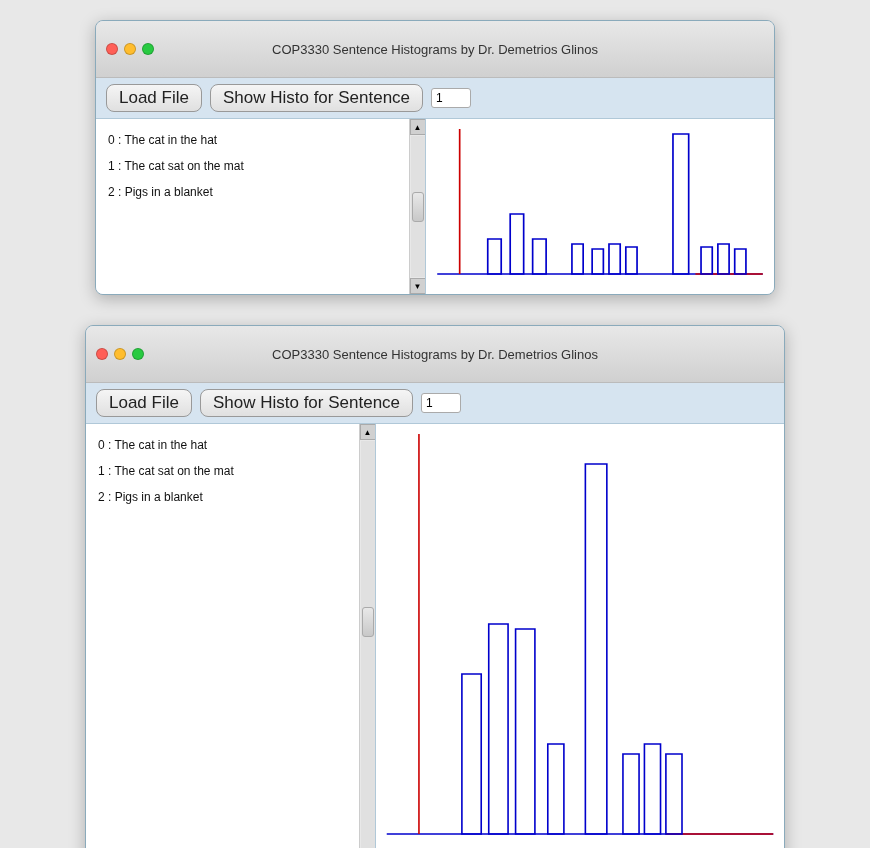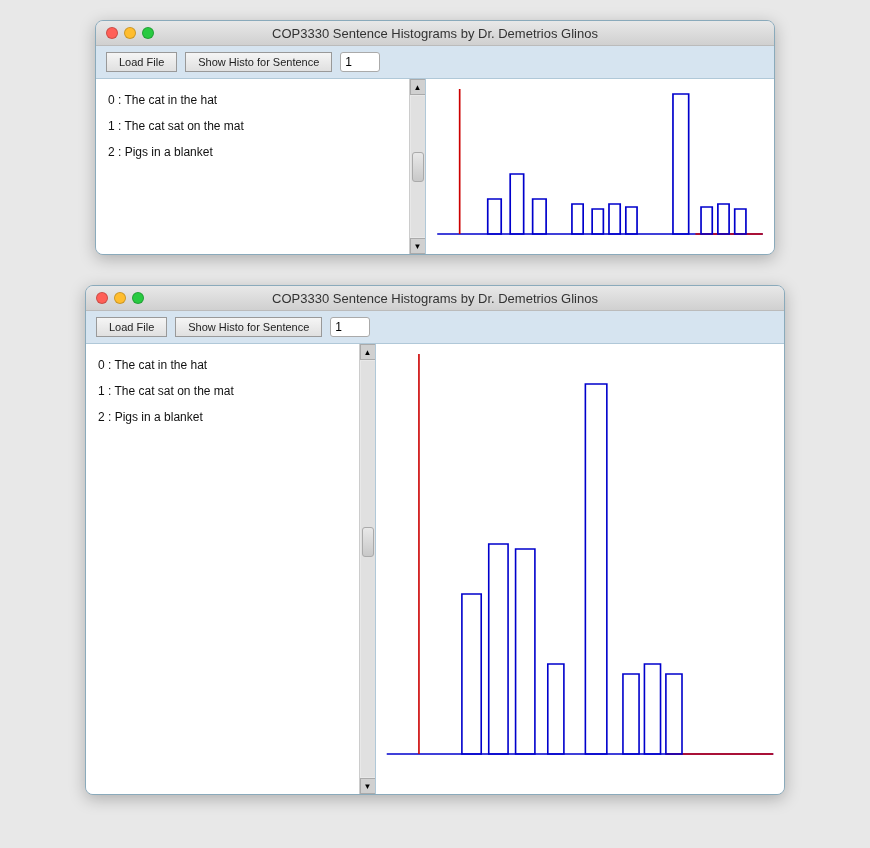--- a/index.html
+++ b/index.html
@@ -20,21 +20,21 @@
       border-radius: 8px;
       box-shadow: 0 4px 16px rgba(0,0,0,0.25);
       overflow: hidden;
     }
 
     .title-bar {
       background: linear-gradient(to bottom, #e8e8e8, #d0d0d0);
       border-bottom: 1px solid #bbb;
       display: flex;
       align-items: center;
-      padding: 6px 10px;
+      padding: 22px 10px;
       gap: 6px;
       position: relative;
     }
 
     .title-bar-title {
       position: absolute;
       left: 50%;
       transform: translateX(-50%);
       font-size: 13px;
       color: #333;
@@ -62,23 +62,23 @@
       border-bottom: 1px solid #b0c8d8;
       padding: 6px 10px;
       display: flex;
       align-items: center;
       gap: 8px;
     }
 
     .toolbar button {
       background: linear-gradient(to bottom, #f5f5f5, #e0e0e0);
       border: 1px solid #999;
-      border-radius: 0;
+      border-radius: 8px;
       padding: 3px 12px;
-      font-size: 11px;
+      font-size: 17px;
       cursor: pointer;
       color: #222;
     }
 
     .toolbar input[type="text"] {
       width: 40px;
       border: 1px solid #aaa;
       border-radius: 3px;
       padding: 2px 4px;
       font-size: 12px;

